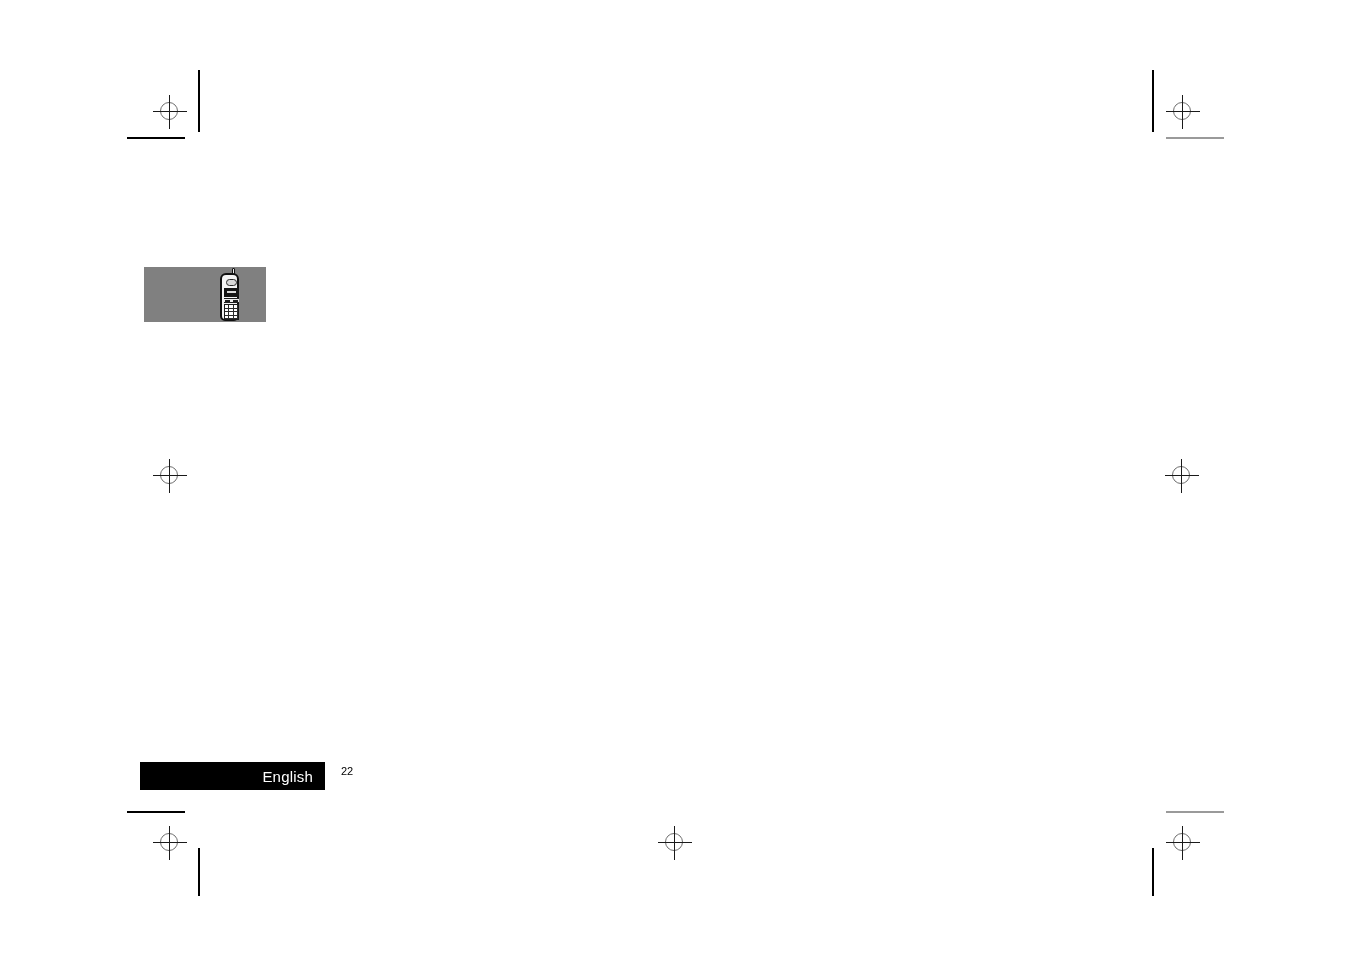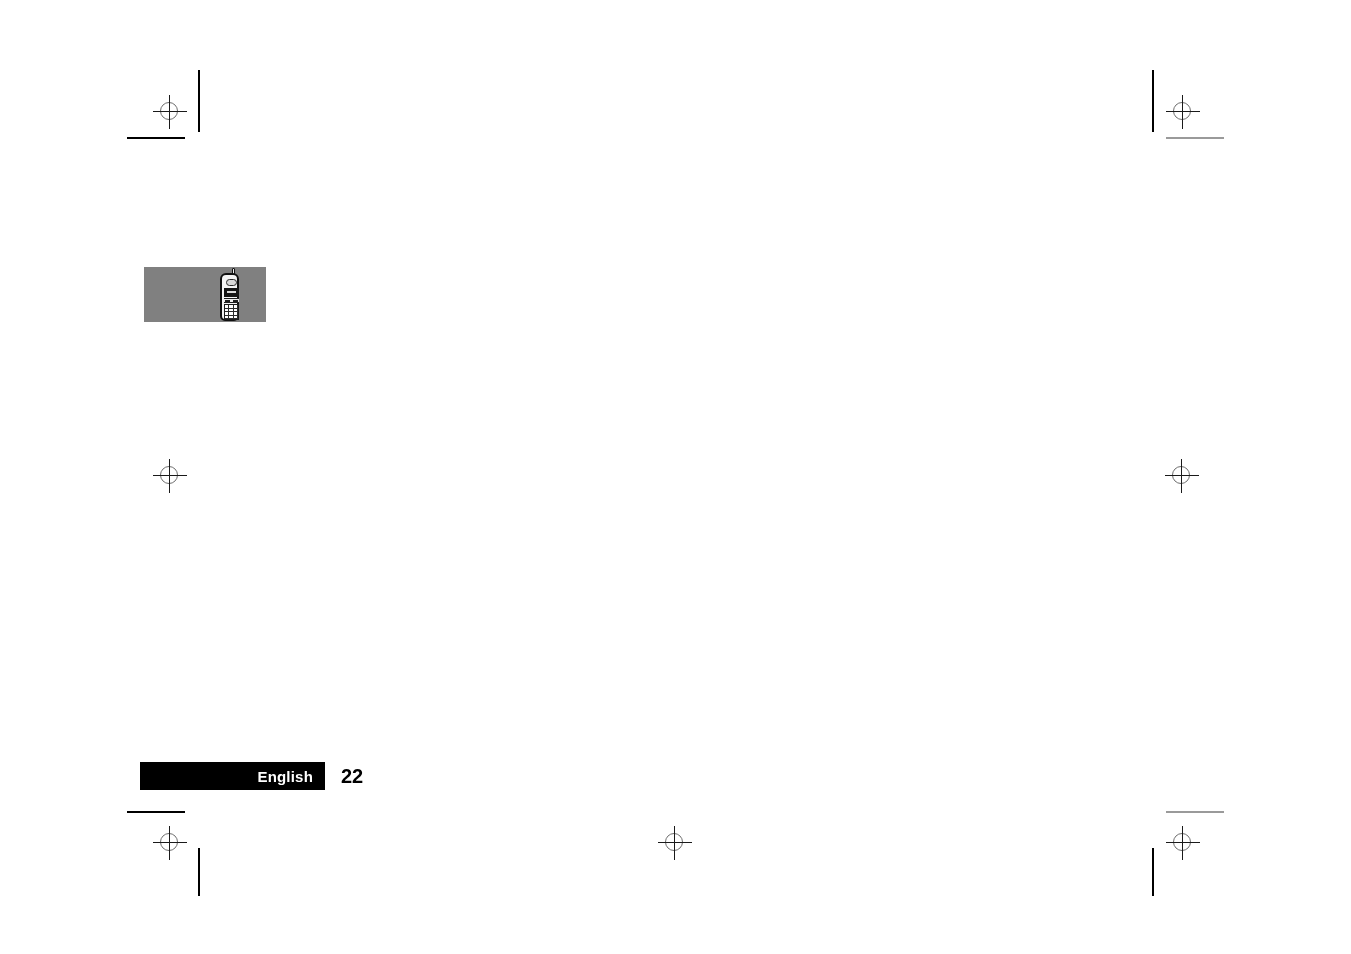--- a/index.html
+++ b/index.html
@@ -182,32 +182,32 @@
     height: 28px;
     background: #000000;
   }
   .footer-lang {
     position: absolute;
     right: 12px;
     top: 50%;
     transform: translateY(-50%);
     color: #ffffff;
     font-size: 15px;
-    font-weight: bold;
+    font-weight: normal;
     letter-spacing: 0.2px;
     font-family: "Liberation Sans", sans-serif;
     white-space: nowrap;
   }
   .footer-page {
     position: absolute;
     left: 341px;
     top: 765px;
     color: #000000;
-    font-size: 20px;
-    font-weight: bold;
+    font-size: 11px;
+    font-weight: normal;
     font-family: "Liberation Sans", sans-serif;
   }
 </style>
 </head>
 <body>
 
 <div class="page">
 
   <div class="trim-v" style="left:198px; top:70px; height:62px;"></div>
   <div class="trim-h" style="left:127px; top:137px; width:58px;"></div>

